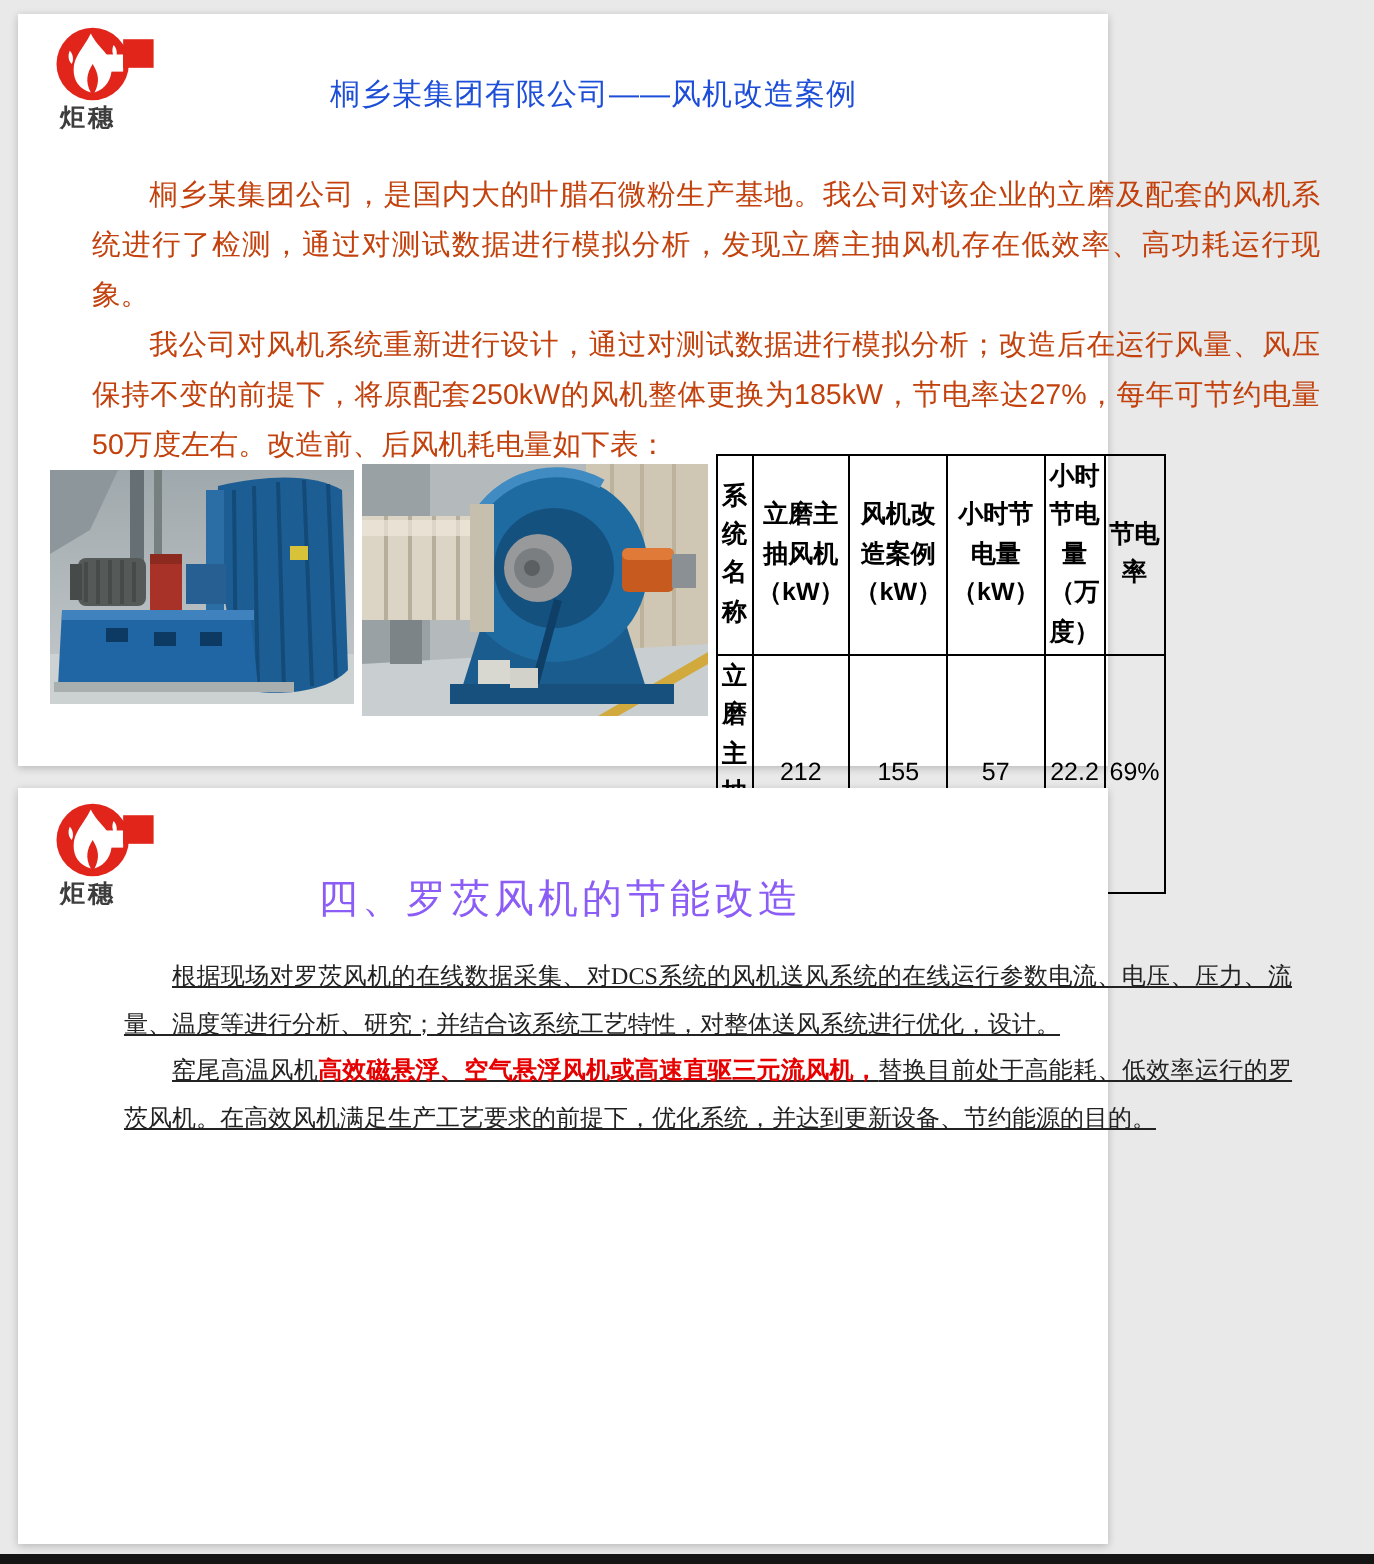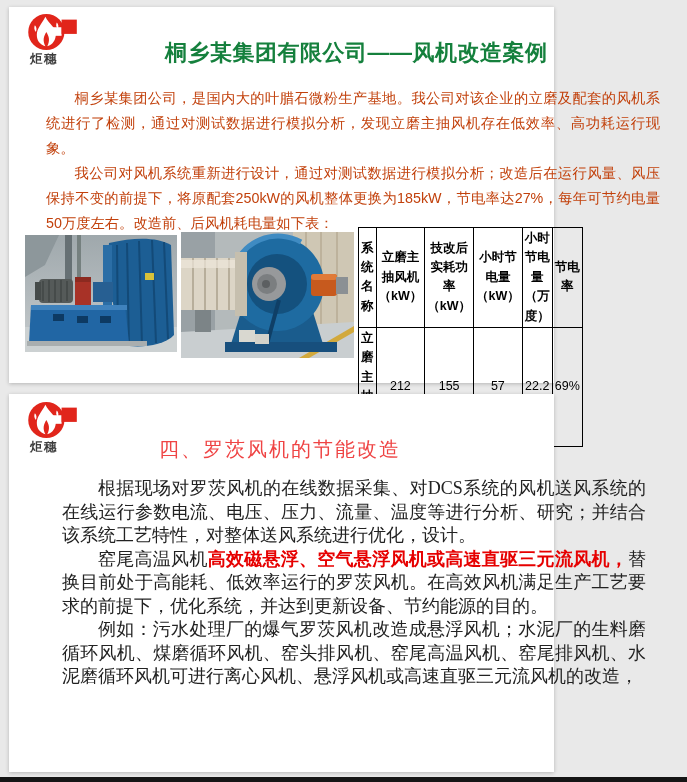--- a/index.html
+++ b/index.html
@@ -19,21 +19,21 @@
 
   .logo{position:absolute;left:18px;top:5px;width:70px;}
   .logo svg{display:block;}
   .logo-text{
     font-size:12.5px;color:#3d3d3d;letter-spacing:1.5px;
     margin-left:3px;margin-top:-1px;font-weight:bold;
   }
 
   .p1-title{
     position:absolute;left:156px;top:31px;
-    font-size:22px;font-weight:bold;color:#15803d;
+    font-size:15px;font-weight:normal;color:#1d4ed8;
     letter-spacing:.5px;white-space:nowrap;
   }
   .p1-body{
     position:absolute;left:37px;top:79px;width:614px;
     font-size:14.3px;line-height:25px;color:#c2410c;
     text-align:justify;
   }
   .p1-body p{margin:0;text-indent:2em;}
 
   .photos{position:absolute;left:16px;top:224px;}
@@ -53,27 +53,28 @@
     line-height:1.55;
     font-weight:bold;
   }
   table.cmp th{height:92px;}
   table.cmp td{height:46px;font-weight:normal;}
   table.cmp td:first-child{font-weight:bold;}
 
   .p2-title{
     position:absolute;left:150px;top:42px;
     font-family:"Liberation Serif", serif;
-    font-size:20px;color:#ef4444;letter-spacing:2px;white-space:nowrap;
+    font-size:20px;color:#8b5cf6;letter-spacing:2px;white-space:nowrap;
   }
   .p2-body{
     position:absolute;left:53px;top:83px;width:584px;
     font-family:"Liberation Serif", serif;
-    font-size:18px;line-height:23.5px;color:#222;
+    font-size:12px;line-height:23.5px;color:#222;
     text-align:justify;
+    text-decoration:underline;
   }
   .p2-body p{margin:0;text-indent:2em;}
   .red-em{color:#e60000;font-weight:bold;}
 
   .bottom-bar{
     position:absolute;left:0;bottom:0;width:687px;height:5px;background:#151515;
   }
 </style>
 </head>
 <body>
@@ -169,21 +170,21 @@
         <col style="width:48px">
         <col style="width:48px">
       <col style="width:48px">
         <col style="width:48px">
         <col style="width:52px">
     </colgroup>
     <tbody>
         <tr>
       <th>系统名称</th>
       <th>立磨主抽风机（kW）</th>
-      <th>技改后实耗功率（kW）</th>
+      <th>风机改造案例（kW）</th>
       <th>小时节电量（kW）</th>
       <th>小时节电量（万度）</th>
       <th>节电率</th>
     </tr>
     <tr>
       <td>立磨主抽风机</td>
       <td>212</td>
       <td>155</td>
       <td>57</td>
       <td>22.2</td>
@@ -205,17 +206,16 @@
       <rect x="36" y="8" width="16" height="15" fill="#e1251b"></rect>
     </svg>
     <div class="logo-text">炬穗</div>
   </div>
 
   <div class="p2-title">四、罗茨风机的节能改造</div>
 
   <div class="p2-body">
     <p>根据现场对罗茨风机的在线数据采集、对DCS系统的风机送风系统的在线运行参数电流、电压、压力、流量、温度等进行分析、研究；并结合该系统工艺特性，对整体送风系统进行优化，设计。</p>
     <p><span>窑尾高温风机</span><span class="red-em">高效磁悬浮、空气悬浮风机或高速直驱三元流风机，</span><span>替换目前处于高能耗、低效率运行的罗茨风机。在高效风机满足生产工艺要求的前提下，优化系统，并达到更新设备、节约能源的目的。</span></p>
-    <p>例如：污水处理厂的爆气罗茨风机改造成悬浮风机；水泥厂的生料磨循环风机、煤磨循环风机、窑头排风机、窑尾高温风机、窑尾排风机、水泥磨循环风机可进行离心风机、悬浮风机或高速直驱三元流风机的改造，</p>
   </div>
 </div>
 
 <div class="bottom-bar"></div>
 
 </body></html>

